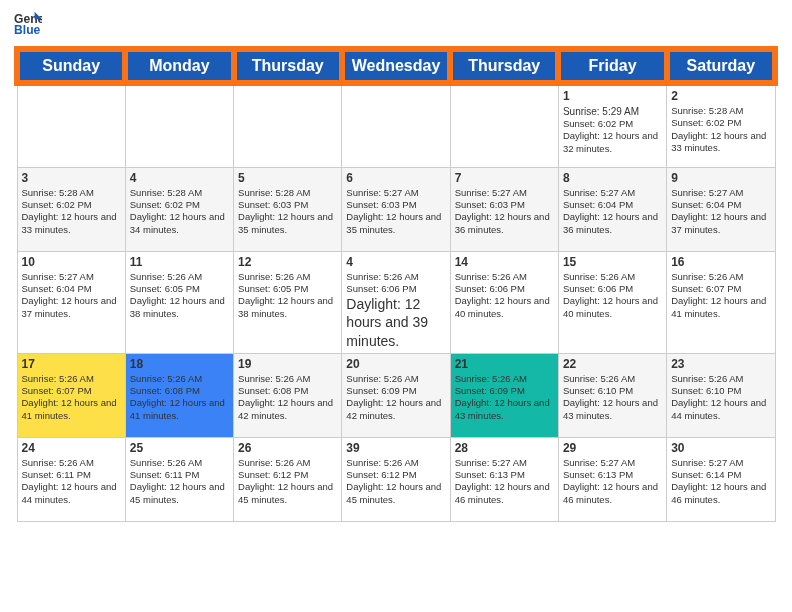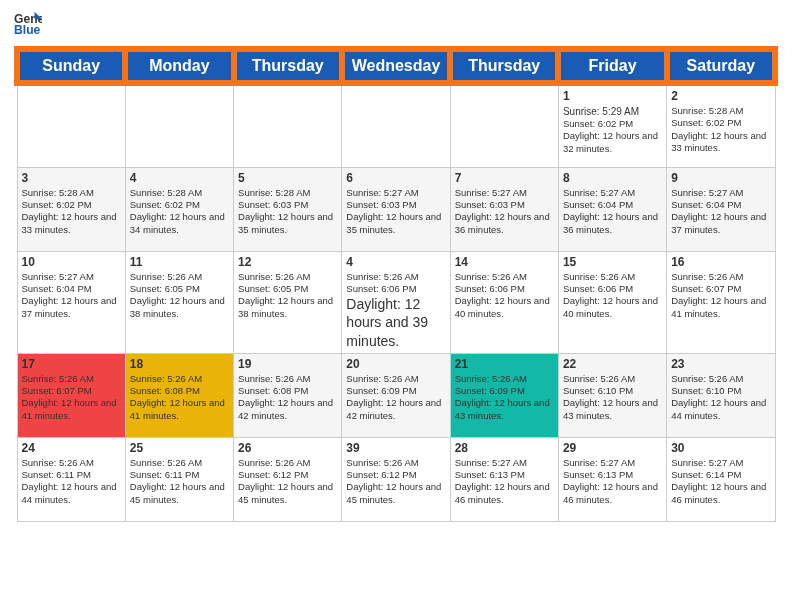--- a/index.html
+++ b/index.html
@@ -213,27 +213,27 @@
             <div style="font-size: 9.5px; line-height: 1.3;">Daylight: 12 hours and 40 minutes.</div>
           </td>
           <td>
             <span class="day-number">16</span>
             <div style="font-size: 9.5px; line-height: 1.3;">Sunrise: 5:26 AM</div>
             <div style="font-size: 9.5px; line-height: 1.3;">Sunset: 6:07 PM</div>
             <div style="font-size: 9.5px; line-height: 1.3;">Daylight: 12 hours and 41 minutes.</div>
           </td>
         </tr>
         <tr>
-          <td style="background: #ef4444;">
+          <td style="background: #fde047;">
             <span class="day-number">17</span>
             <div style="font-size: 9.5px; line-height: 1.3;">Sunrise: 5:26 AM</div>
             <div style="font-size: 9.5px; line-height: 1.3;">Sunset: 6:07 PM</div>
             <div style="font-size: 9.5px; line-height: 1.3;">Daylight: 12 hours and 41 minutes.</div>
           </td>
-          <td style="background: #eab308;">
+          <td style="background: #3b82f6;">
             <span class="day-number">18</span>
             <div style="font-size: 9.5px; line-height: 1.3;">Sunrise: 5:26 AM</div>
             <div style="font-size: 9.5px; line-height: 1.3;">Sunset: 6:08 PM</div>
             <div style="font-size: 9.5px; line-height: 1.3;">Daylight: 12 hours and 41 minutes.</div>
           </td>
           <td style="background: rgb(245, 245, 245);">
             <span class="day-number">19</span>
             <div style="font-size: 9.5px; line-height: 1.3;">Sunrise: 5:26 AM</div>
             <div style="font-size: 9.5px; line-height: 1.3;">Sunset: 6:08 PM</div>
             <div style="font-size: 9.5px; line-height: 1.3;">Daylight: 12 hours and 42 minutes.</div>

